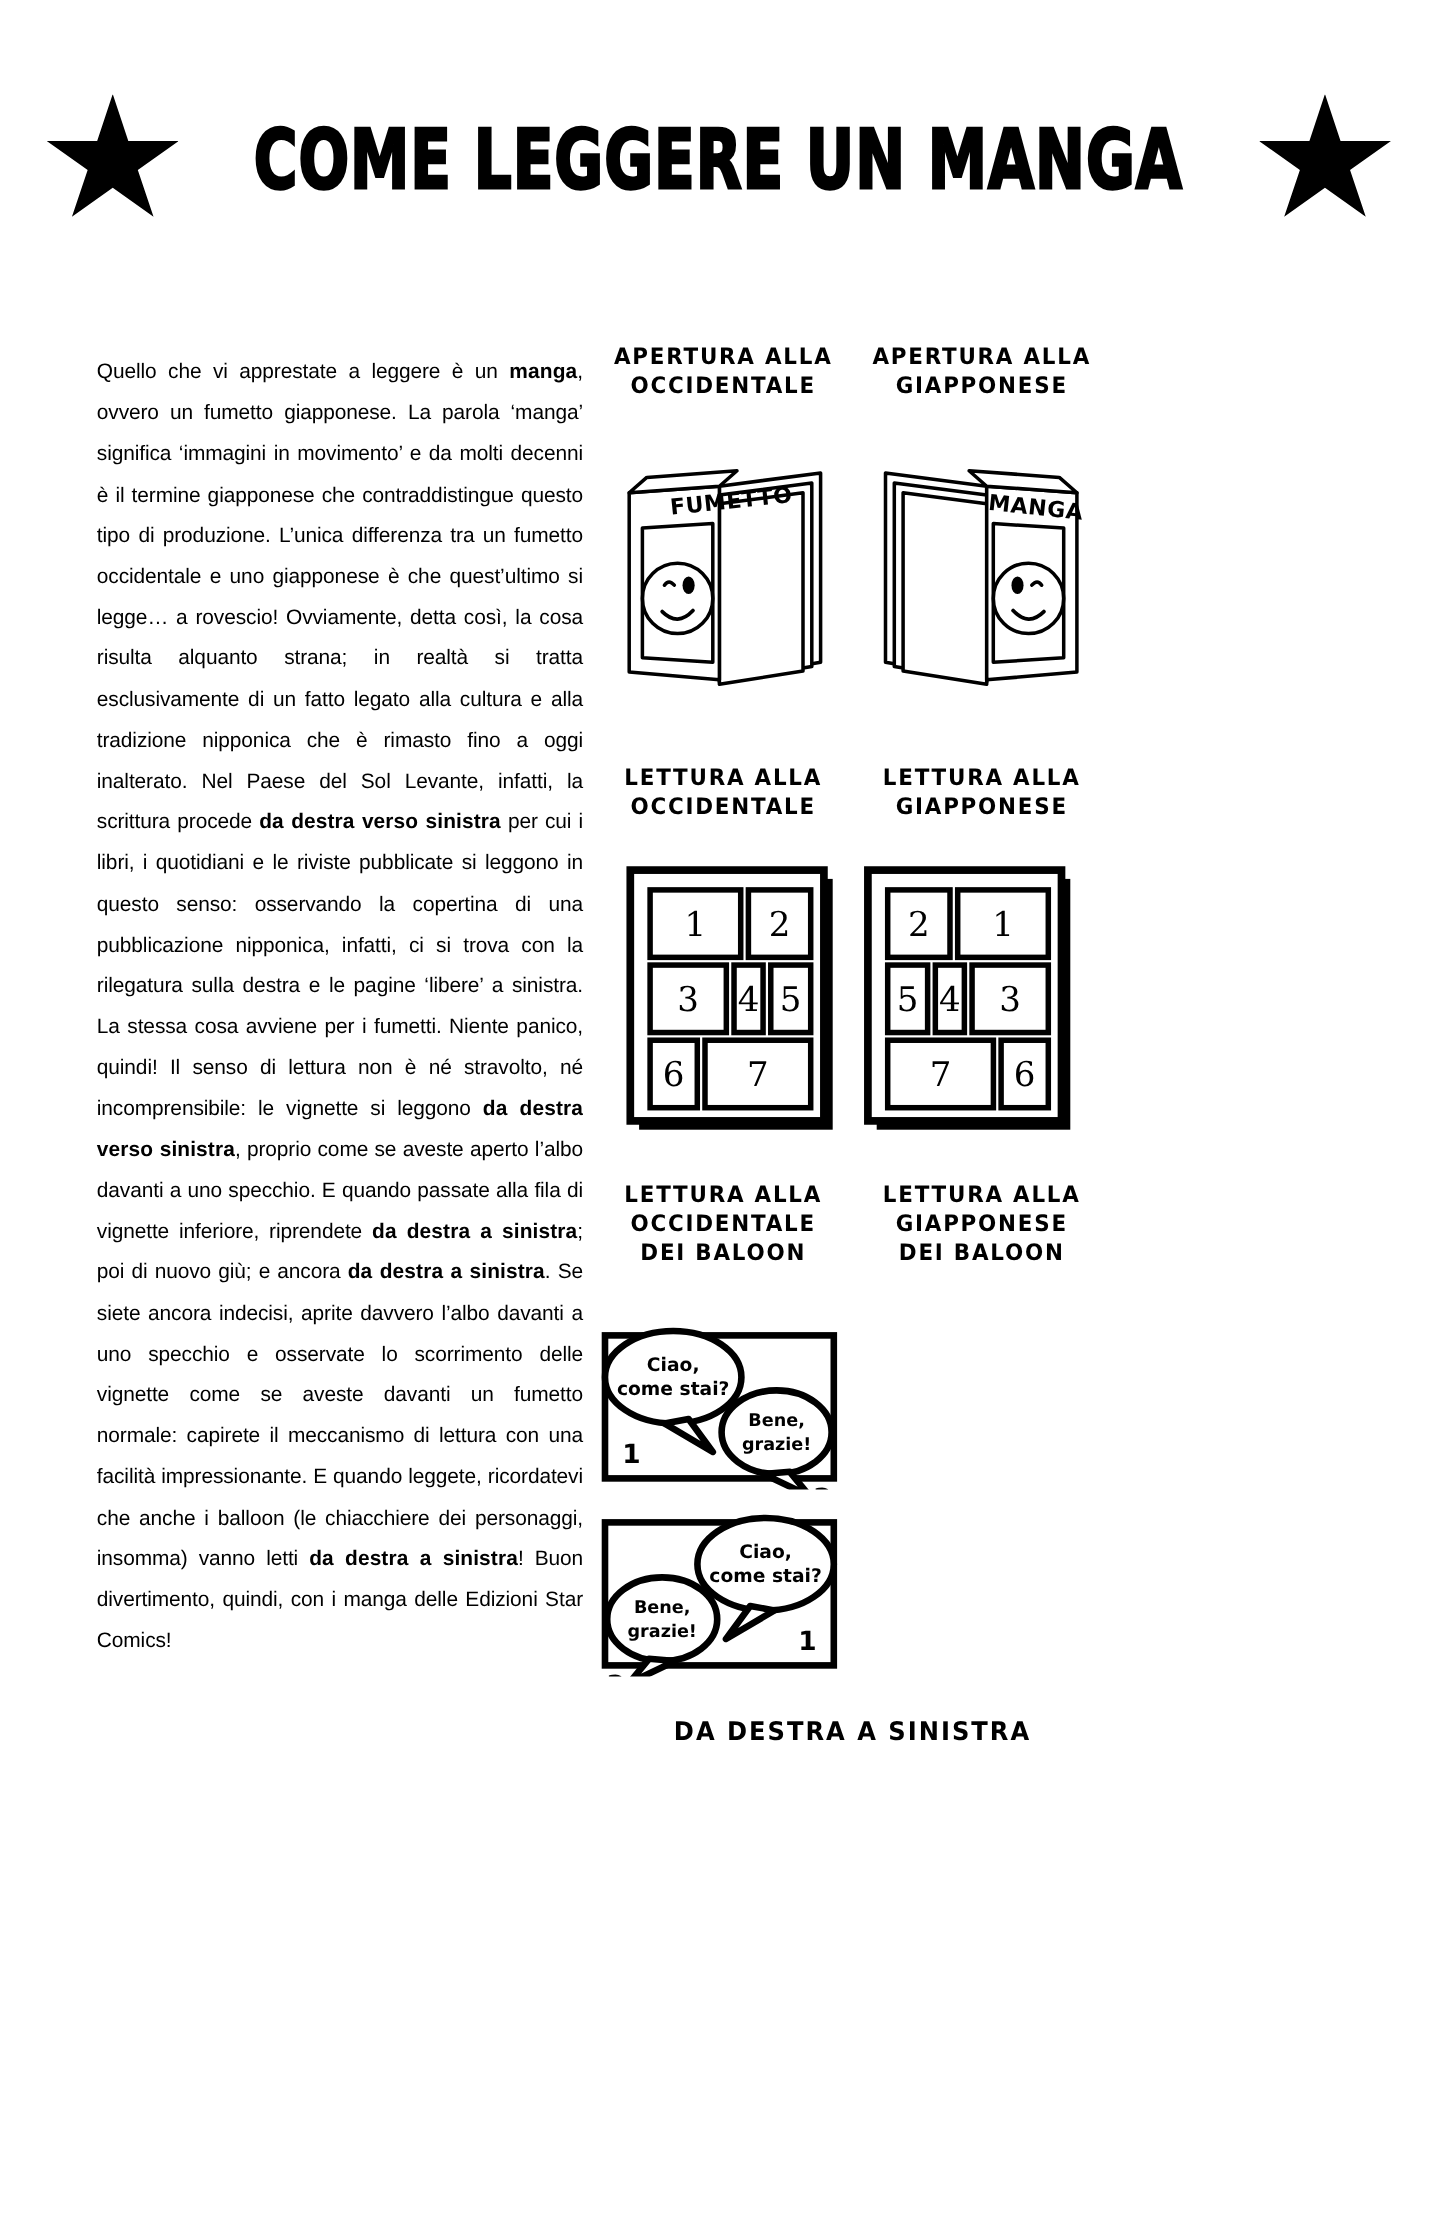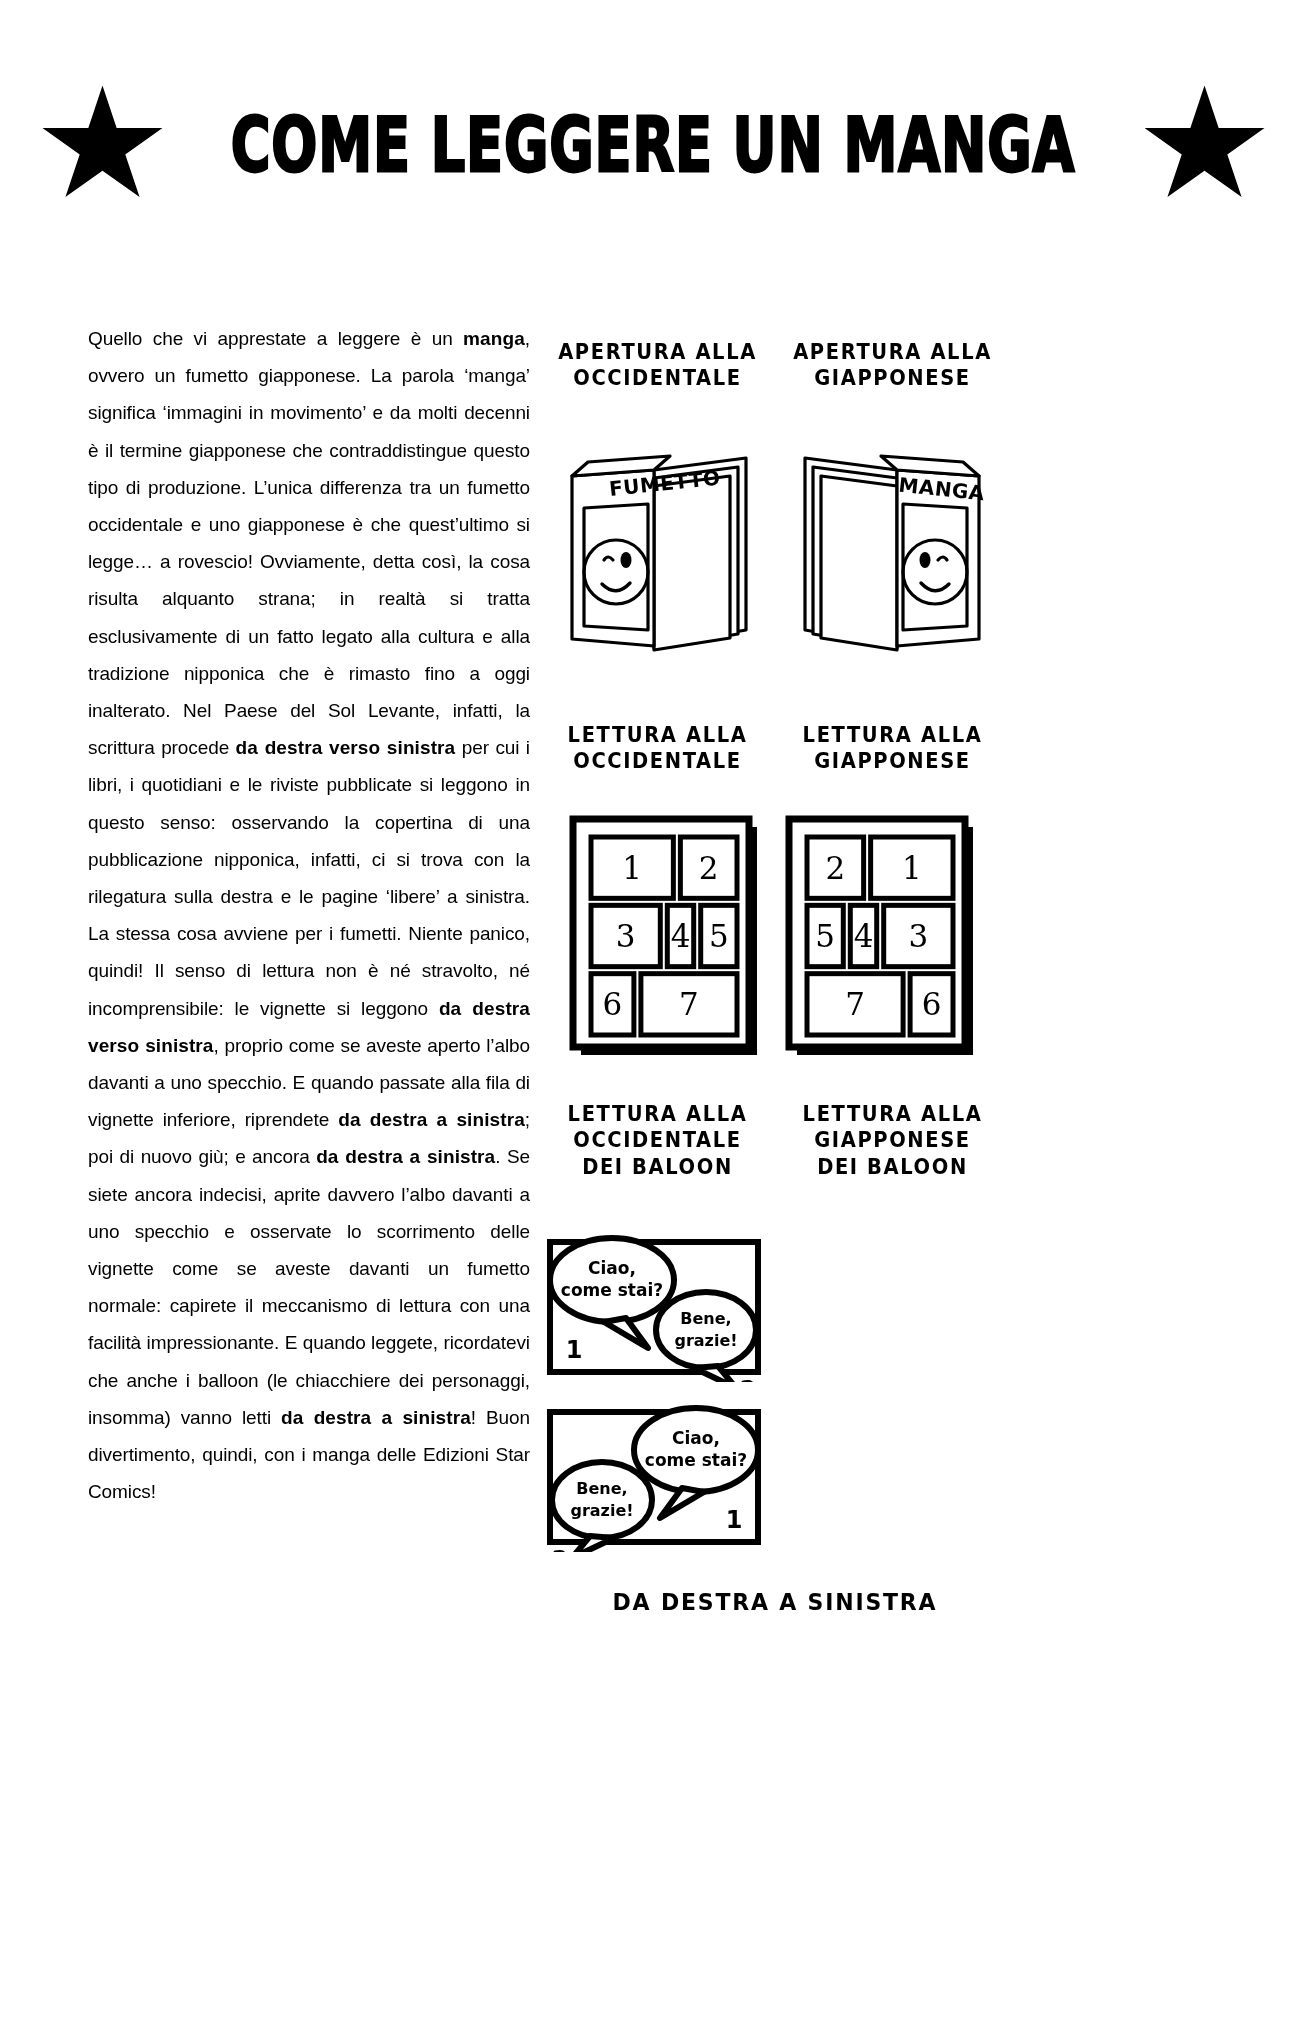--- a/index.html
+++ b/index.html
@@ -53,21 +53,21 @@
     text-justify: inter-word;
     letter-spacing: -0.1px;
     word-spacing: 0.3px;
   }
   #body-column p { margin: 0; text-align: justify; }
   #body-column b { font-weight: 700; letter-spacing: 0.1px; }
 
   
   #right-column {
     position: absolute;
-    left: 540px; top: 340px;
+    left: 540px; top: 312px;
     width: 690px;
   }
   .head-row {
     display: flex;
     width: 470px;
   }
   .head-cell {
     flex: 1;
     text-align: center;
     font-family: "DejaVu Sans", sans-serif;

